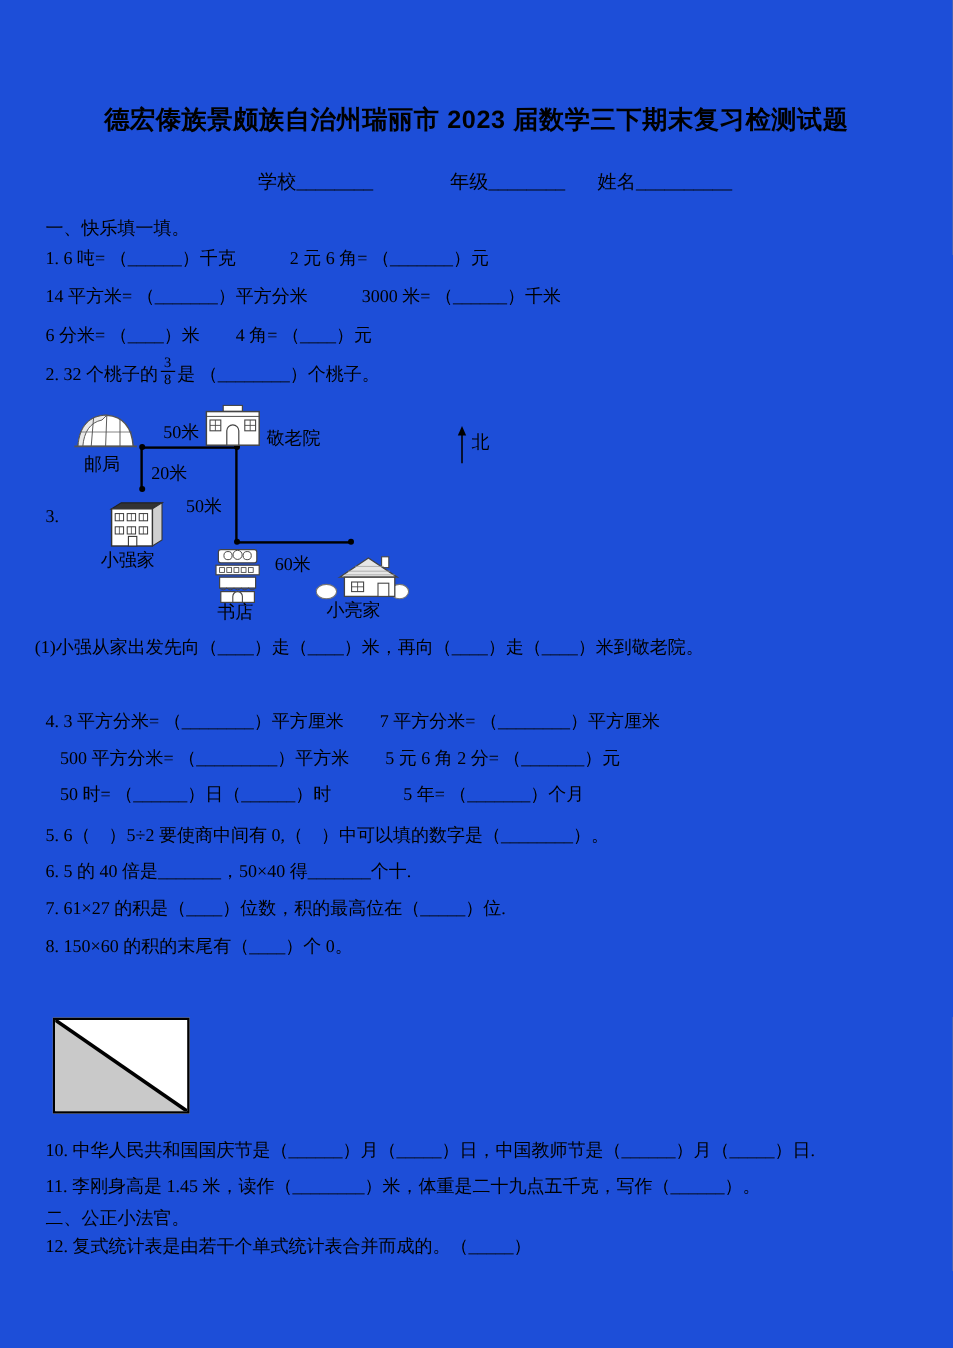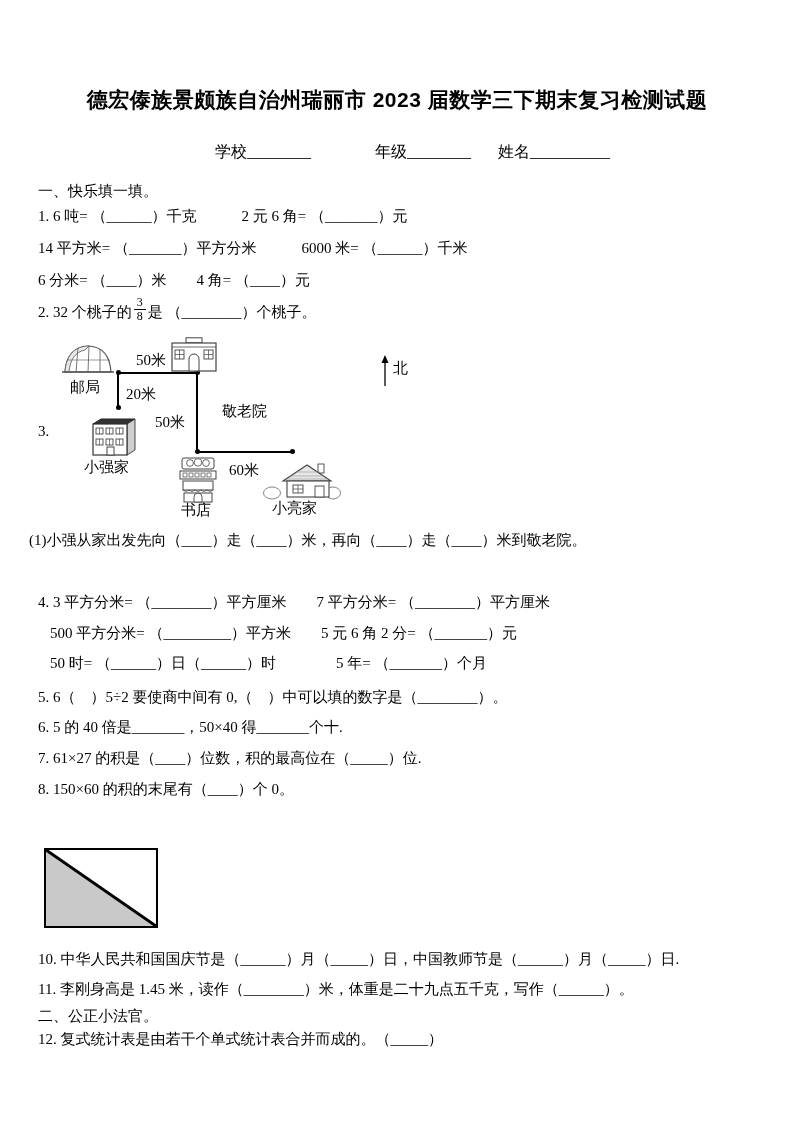--- a/index.html
+++ b/index.html
@@ -1,20 +1,20 @@
 <!DOCTYPE html>
 <html><head>
 <meta charset="utf-8">
 <style>
   html,body { margin:0; padding:0; background:#888; }
   .page {
     position:relative;
     width:794px; height:1123px;
     margin:0 auto;
-    background:#ffffff;
+    background:#1d4ed8;
     font-family:"Liberation Serif", serif;
     color:#000;
     overflow:hidden;
   }
   .doc-title {
     position:absolute; top:86px; left:0; width:794px;
     text-align:center;
     font-family:"Liberation Sans", sans-serif;
     font-weight:bold; font-size:21px; letter-spacing:0.5px;
   }
@@ -51,21 +51,21 @@
 
   <div class="doc-title">德宏傣族景颇族自治州瑞丽市 2023 届数学三下期末复习检测试题</div>
 
   <span class="hdr-field" style="left:215px;">学校________</span>
   <span class="hdr-field" style="left:375px;">年级________</span>
   <span class="hdr-field" style="left:498px;">姓名__________</span>
 
   <div class="line sec-head" style="top:181px; left:38px;">一、快乐填一填。</div>
 
   <div class="line" style="top:206px; left:38px;">1. 6 吨= （______）千克　　　2 元 6 角= （_______）元</div>
-  <div class="line" style="top:238px; left:38px;">14 平方米= （_______）平方分米　　　6000 米= （______）千米</div>
+  <div class="line" style="top:238px; left:38px;">14 平方米= （_______）平方分米　　　3000 米= （______）千米</div>
   <div class="line" style="top:270px; left:38px;">6 分米= （____）米　　4 角= （____）元</div>
 
   <div class="q2-row">
     <span>2. 32 个桃子的</span>
     <span class="frac">
       <span class="num">3</span>
       <span class="den">8</span>
     </span>
     <span>是 （________）个桃子。</span>
   </div>
@@ -109,21 +109,21 @@
         <line x1="2" y1="10" x2="46" y2="10" stroke="#444" stroke-width="0.8"></line>
         <rect x="5" y="13" width="9" height="9" fill="#fff" stroke="#444" stroke-width="0.9"></rect>
         <line x1="9.5" y1="13" x2="9.5" y2="22" stroke="#444" stroke-width="0.7"></line>
         <line x1="5" y1="17.5" x2="14" y2="17.5" stroke="#444" stroke-width="0.7"></line>
         <rect x="34" y="13" width="9" height="9" fill="#fff" stroke="#444" stroke-width="0.9"></rect>
         <line x1="38.5" y1="13" x2="38.5" y2="22" stroke="#444" stroke-width="0.7"></line>
         <line x1="34" y1="17.5" x2="43" y2="17.5" stroke="#444" stroke-width="0.7"></line>
         <path d="M19,34 v-12 a5,5 0 0 1 10,0 v12 Z" fill="#fff" stroke="#444" stroke-width="1"></path>
       </svg>
     </div>
-    <div class="d-label" style="left:222px; top:21px;margin-top:46px;">敬老院</div>
+    <div class="d-label" style="left:222px; top:21px;">敬老院</div>
 
     <div class="d-abs" style="left:87px; top:82px;">
       <svg width="50" height="40" viewBox="0 0 50 40">
         <polygon points="6,7 40,7 48,2 14,2" fill="#333" stroke="#222"></polygon>
         <polygon points="40,7 48,2 48,33 40,38" fill="#cfcfcf" stroke="#333" stroke-width="0.9"></polygon>
         <rect x="6" y="7" width="34" height="31" fill="#fff" stroke="#333" stroke-width="1.2"></rect>
         <rect x="9" y="11" width="7" height="6" fill="#fff" stroke="#333" stroke-width="0.8"></rect>
         <line x1="12.5" y1="11" x2="12.5" y2="17" stroke="#333" stroke-width="0.6"></line>
         <rect x="19" y="11" width="7" height="6" fill="#fff" stroke="#333" stroke-width="0.8"></rect>
         <line x1="22.5" y1="11" x2="22.5" y2="17" stroke="#333" stroke-width="0.6"></line>

